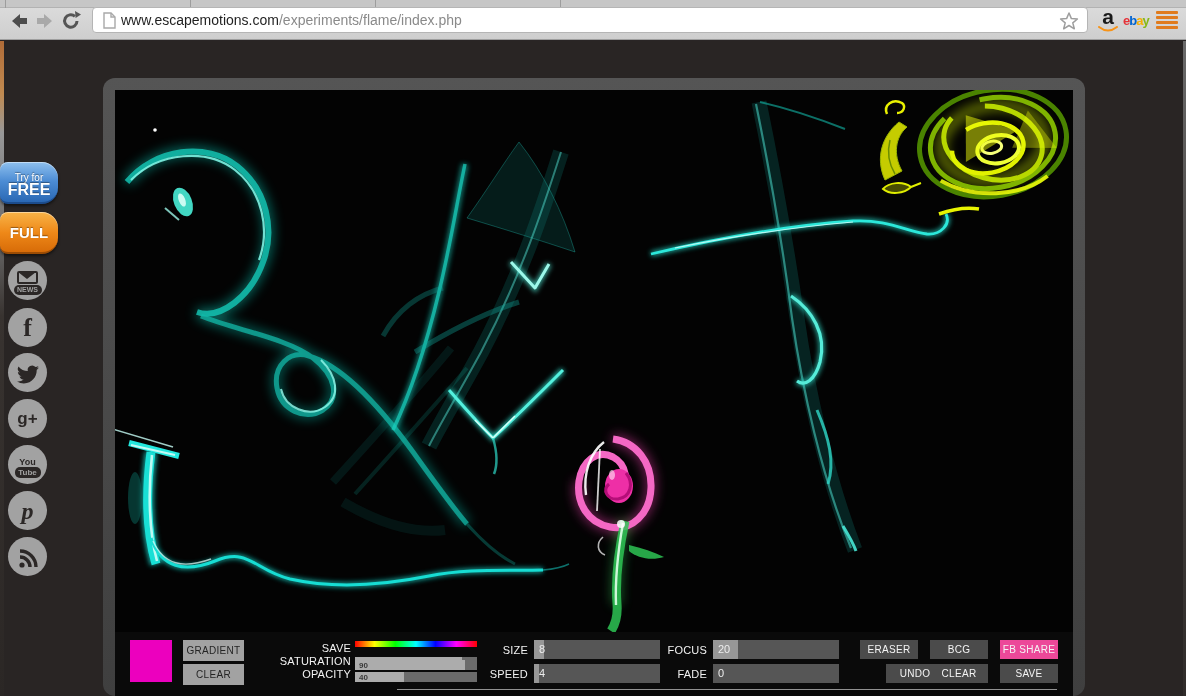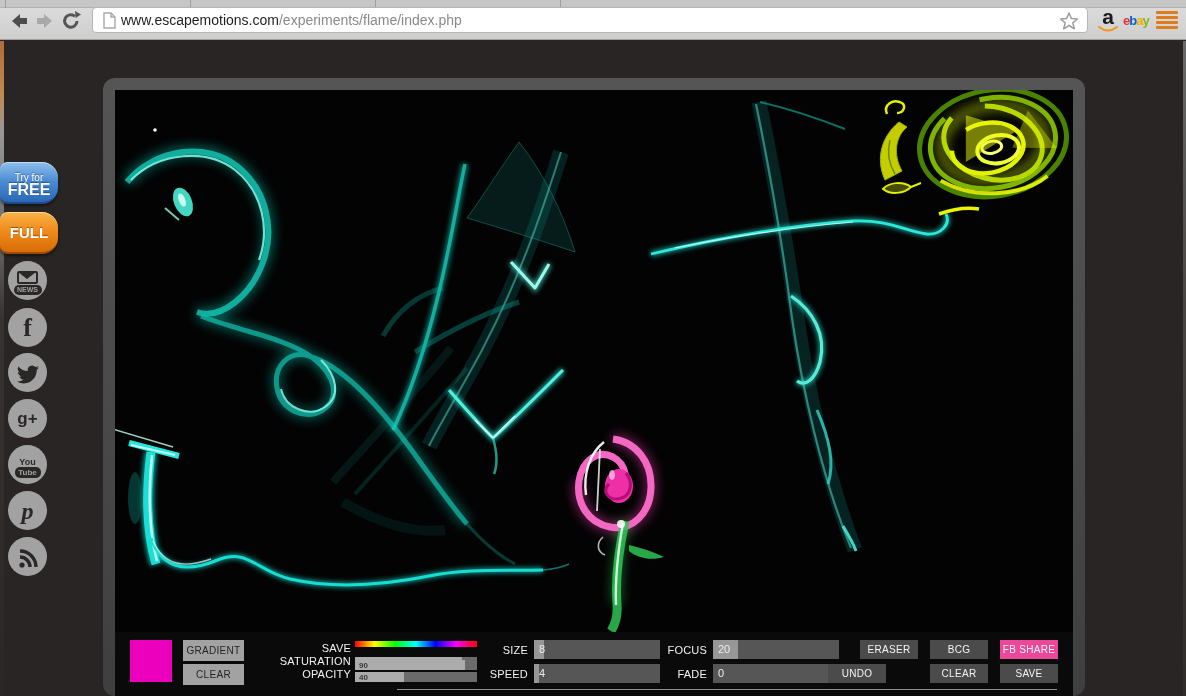--- a/index.html
+++ b/index.html
@@ -351,21 +351,21 @@
             <span class="val">20</span>
           </div>
           <div class="bslider" style="left:598px; top:32px">
             <div class="fill" style="width: 0%;"></div>
             <span class="val">0</span>
           </div>
 
           <button class="dbtn" style="left:745px; top:8px">ERASER</button>
           <button class="dbtn" style="left:815px; top:8px">BCG</button>
           <button class="dbtn accent" style="left:885px; top:8px">FB SHARE</button>
-          <button class="dbtn" style="left:713px; top:32px">UNDO</button>
+          <button class="dbtn" style="left:771px; top:32px">UNDO</button>
           <button class="dbtn" style="left:815px; top:32px">CLEAR</button>
           <button class="dbtn" style="left:885px; top:32px">SAVE</button>
 
           <div id="divider"></div>
         </div>
 
       </div>
     </div>
   </div>
 </div>

